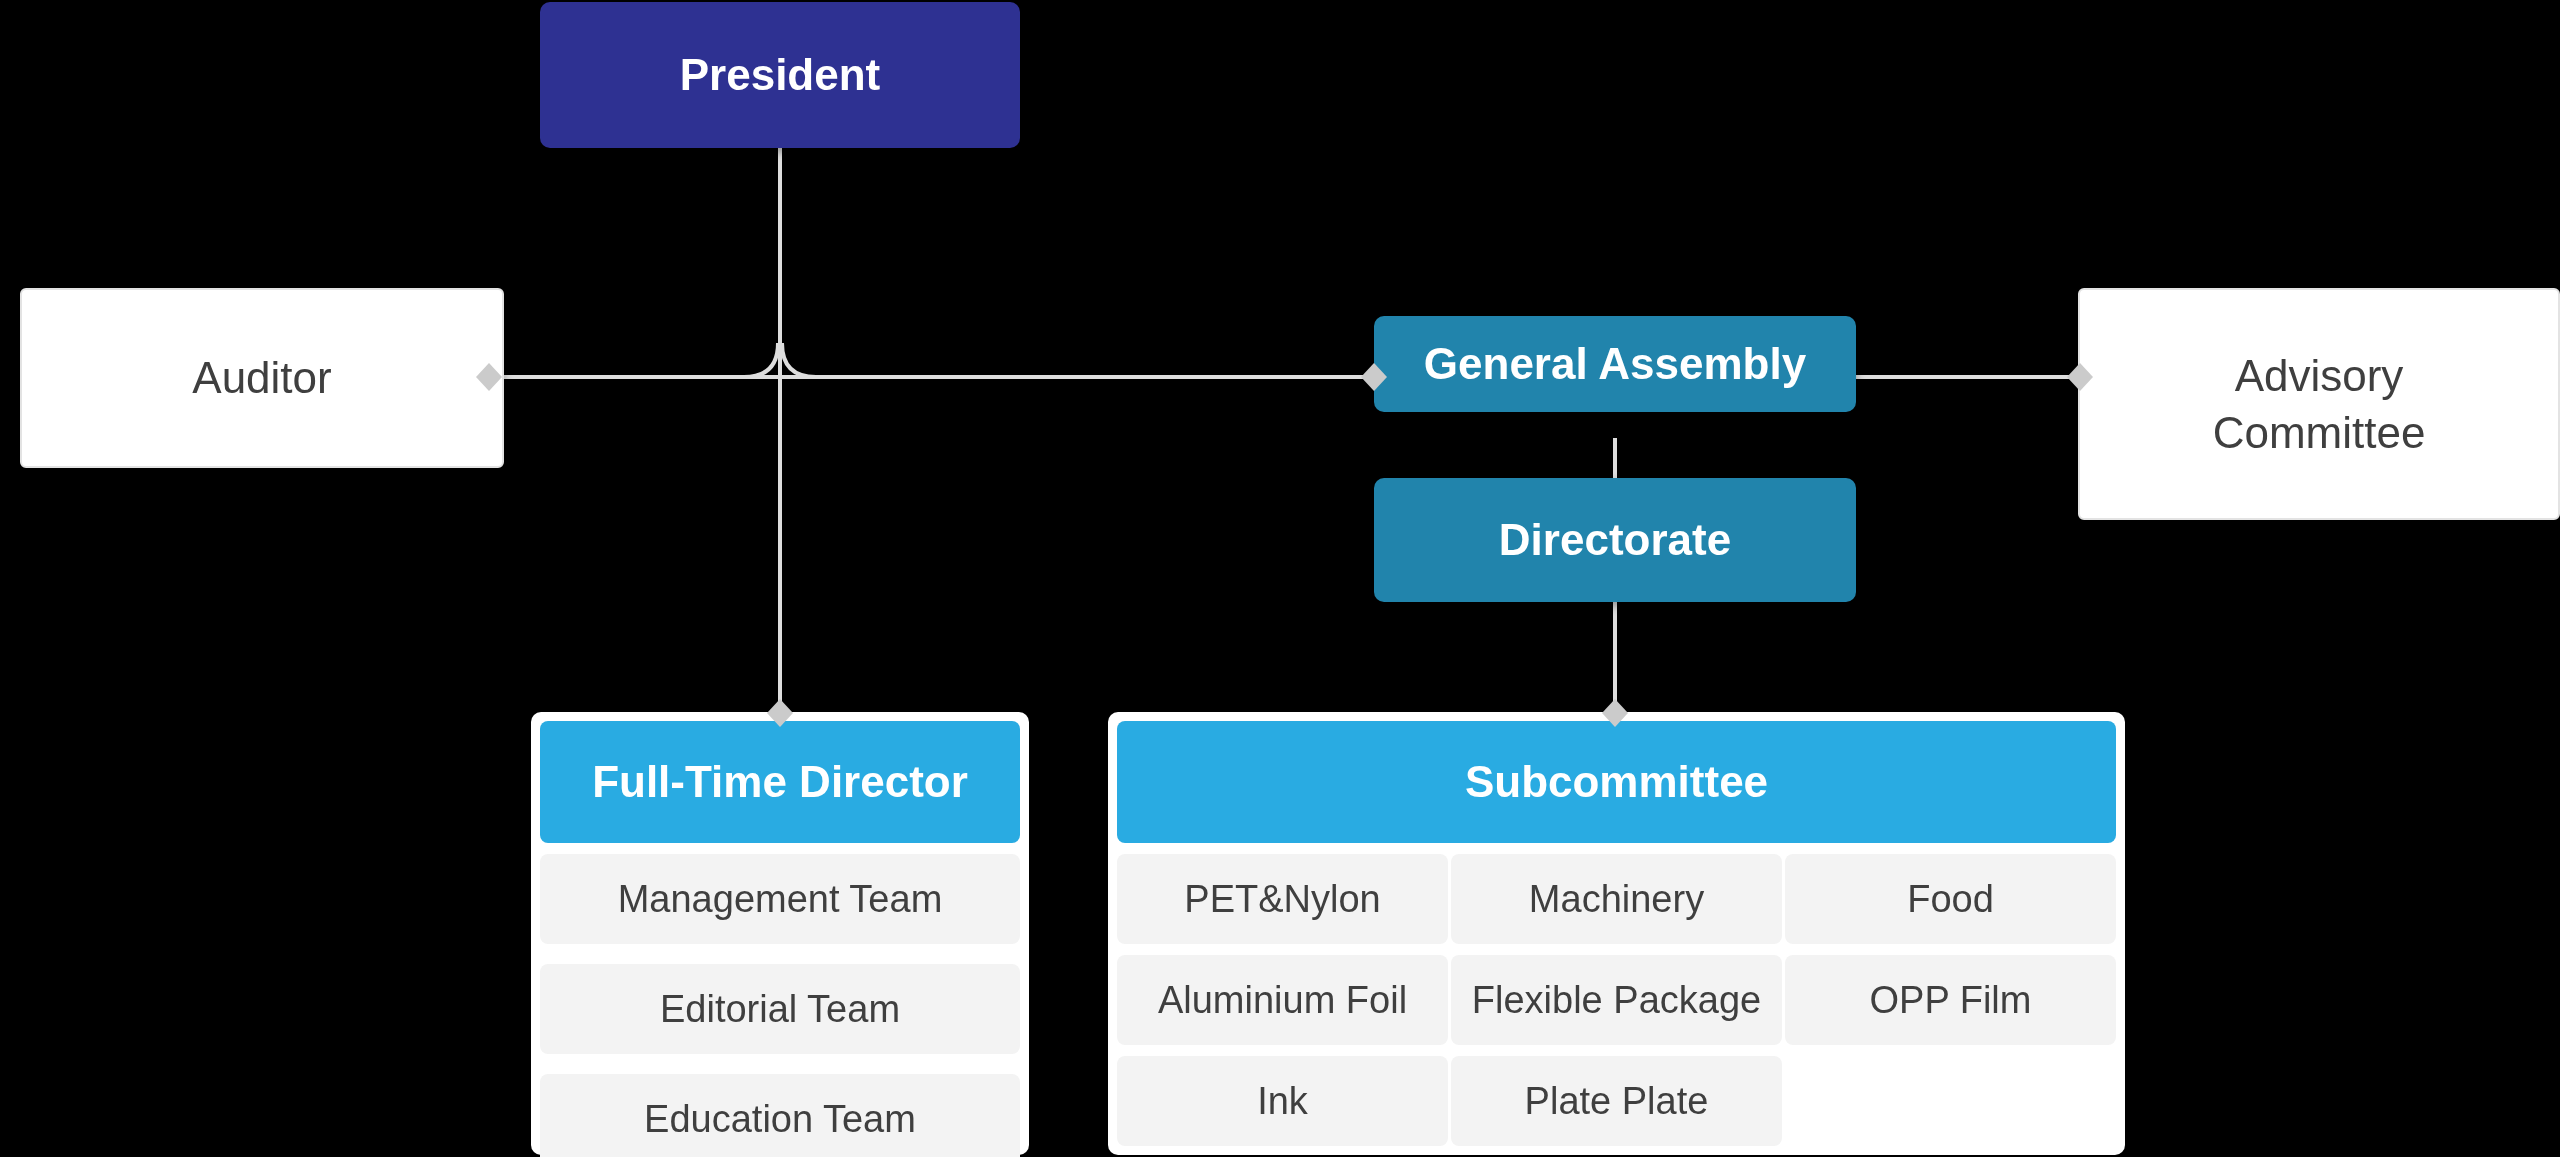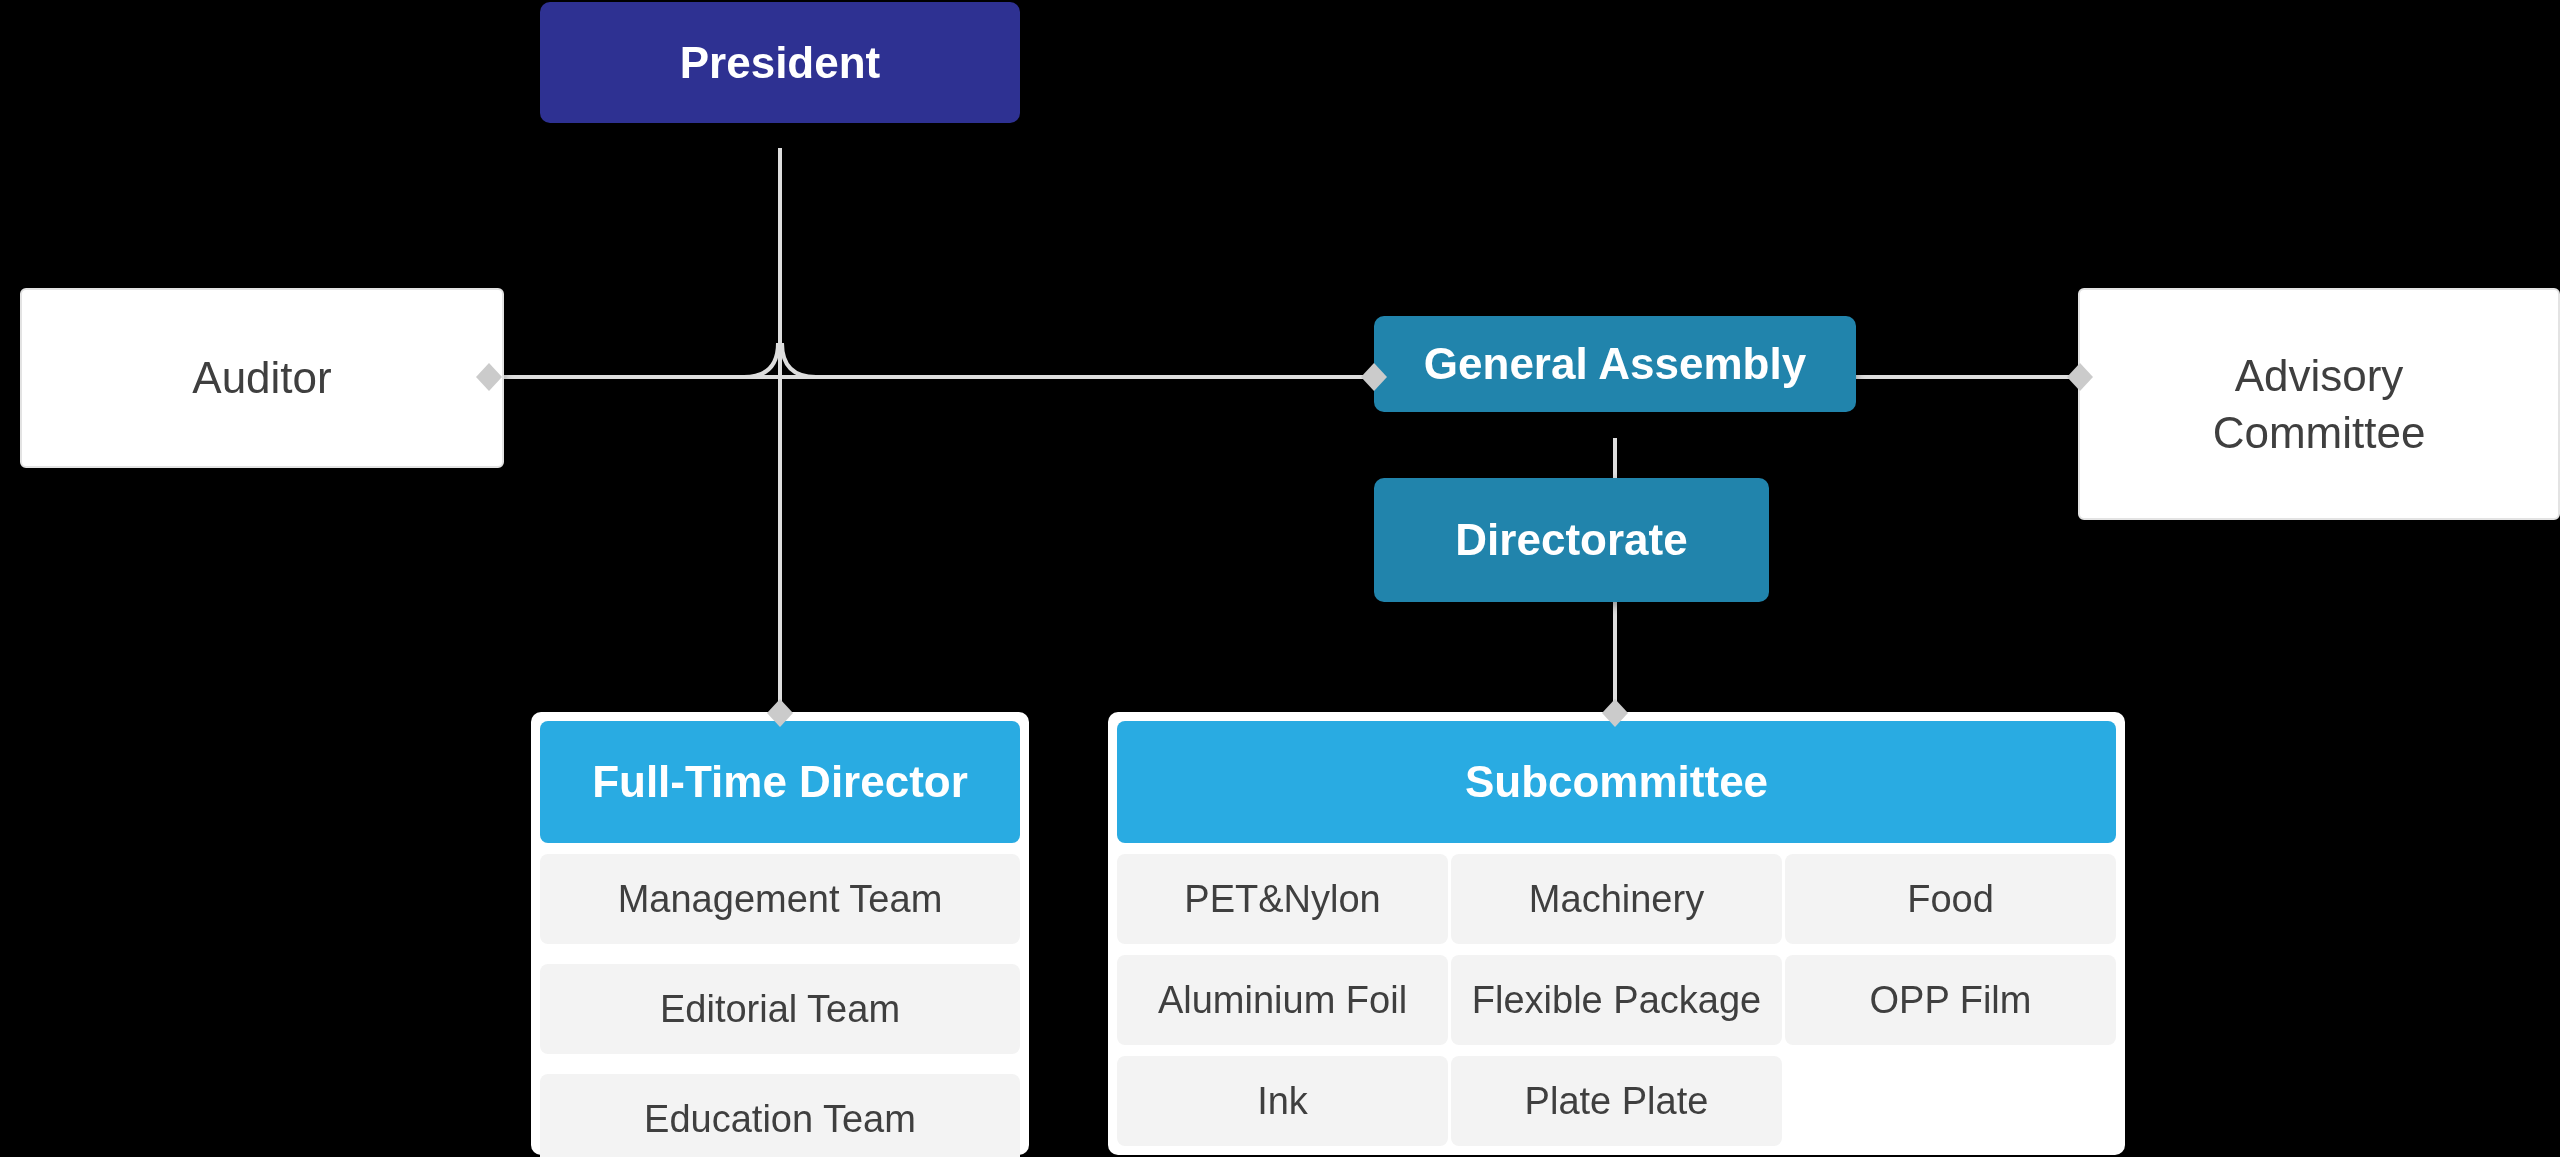--- a/index.html
+++ b/index.html
@@ -41,26 +41,26 @@
   .node.teal { background: var(--assembly-bg); box-shadow: 0 4px 10px rgba(0,0,0,.35); }
   .node.white {
     background: var(--panel-bg);
     border: 2px solid var(--white-box-border);
     border-radius: 6px;
     color: var(--text-dark);
     font-weight: 400; font-size: 44px;
     box-shadow: 0 4px 10px rgba(0,0,0,.28);
     line-height: 1.3;
   }
-  .node-president  { left: 540px;  top: 2px;   width: 480px; height: 121px; }
+  .node-president  { left: 540px;  top: 2px;   width: 480px; height: 146px; }
   .node-auditor    { left: 20px;    top: 288px; width: 484px; height: 180px; }
   .node-assembly   { left: 1374px; top: 316px; width: 482px; height: 96px; text-align: center; }
   .node-advisory   { left: 2078px; top: 288px; width: 482px; height: 232px; }
   .node-advisory .label { display:block; max-width: 300px; }
-  .node-directorate{ left: 1374px; top: 478px; width: 395px; height: 124px; }
+  .node-directorate{ left: 1374px; top: 478px; width: 482px; height: 124px; }
 
   .panel {
     position: absolute;
     background: var(--panel-bg);
     border-radius: 10px;
     padding: 9px;
     box-shadow: 0 4px 12px rgba(0,0,0,.3);
     z-index: 2;
   }
   .panel-ftd { left: 531px;  top: 712px; width: 498px;  height: 443px; }

